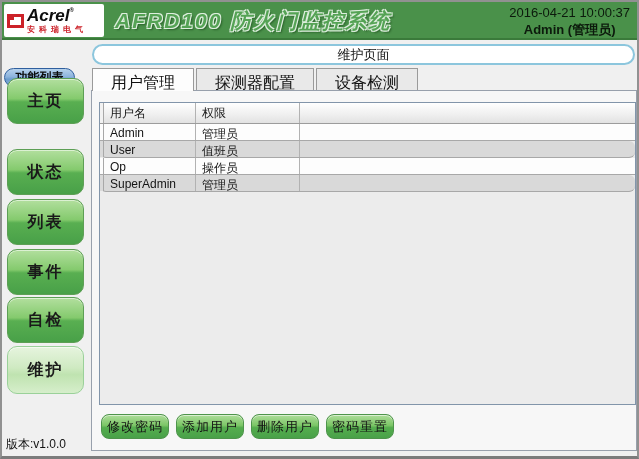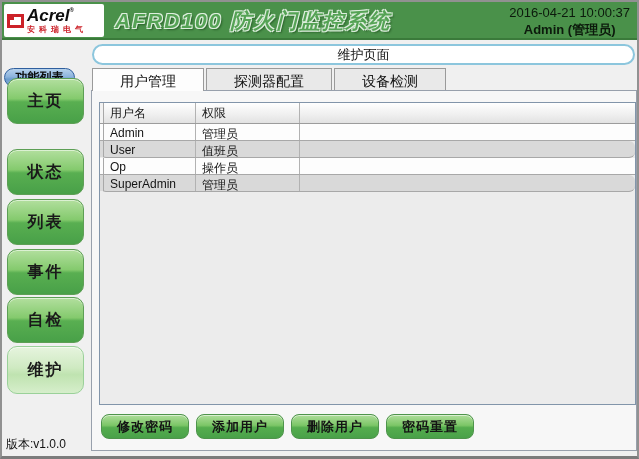--- a/index.html
+++ b/index.html
@@ -43,21 +43,21 @@
   .nav-event  { top:183px; }
   .nav-check  { top:231px; }
   .nav-maint  { top:280px; }
   .version { position:absolute; left:4px; bottom:3px; font-size:12px; color:#111; }
 
   
   .page-pill { position:absolute; left:90px; top:42px; width:543px; height:21px; background:#fff;
                border:2px solid #8cc6dd; border-radius:11px; text-align:center;
                font-size:13px; color:#111; line-height:17px; }
   .tabs { position:absolute; left:90px; top:66px; height:22px; display:flex; gap:2px; }
-  .tab { padding:4px 27px; font-size:14px; color:#111; background:#e9e9e9; border:1px solid #9a9a9a;
+  .tab { padding:4px 18px; font-size:16px; color:#111; background:#e9e9e9; border:1px solid #9a9a9a;
          border-bottom:none; cursor:pointer; white-space:nowrap; }
   .tab.selected { background:#fdfdfd; position:relative; z-index:3; height:23px; }
   .tab.hl { background:#b5ddf2; border-color:#5a94c8; }
   .tab-content { position:absolute; left:89px; top:88px; width:546px; height:361px;
                  border:1px solid #98a0ac; background:#f7f7f7; z-index:1; }
 
   
   .grid { position:absolute; left:97px; top:100px; width:537px; height:303px; z-index:2;
           border:1px solid #8295aa; background:#ececec; overflow:hidden; }
   .g-row, .g-head { display:flex; width:100%; }
@@ -68,24 +68,24 @@
   .c0 { width:4px; border-right:1px solid #a8a8a8; background:#f2f2f2; flex:0 0 auto; }
   .g-row .c0 { background:inherit; }
   .c1 { width:92px; flex:0 0 auto; border-right:1px solid #b2b2b2; padding:2px 0 0 6px;
         font-size:12px; color:#151515; overflow:hidden; white-space:nowrap; }
   .c2 { width:104px; flex:0 0 auto; border-right:1px solid #b2b2b2; padding:2px 0 0 6px;
         font-size:12px; color:#151515; overflow:hidden; white-space:nowrap; }
   .c3 { flex:1 1 auto; }
 
   
   .actions { position:absolute; left:99px; top:412px; display:flex; gap:7px; z-index:2; }
-  .act-btn { width:88px; height:25px; border-radius:8px; cursor:pointer;
+  .act-btn { width:68px; height:25px; border-radius:8px; cursor:pointer;
              background:linear-gradient(180deg,#aedd9a 0%,#7cc667 45%,#55ad4e 55%,#49a149 100%);
              border:1px solid #4e944b; box-shadow:inset 0 1px 0 rgba(255,255,255,.55);
-             font-family:inherit; font-size:13px; font-weight:bold; color:#141414; letter-spacing:1px; }
+             font-family:inherit; font-size:13px; font-weight:normal; color:#141414; letter-spacing:1px; }
 </style>
 </head>
 <body>
 
 <div class="window">
 
   <div class="header">
     <div class="logo">
       <div class="logo-mark"></div>
       <div class="logo-text">

